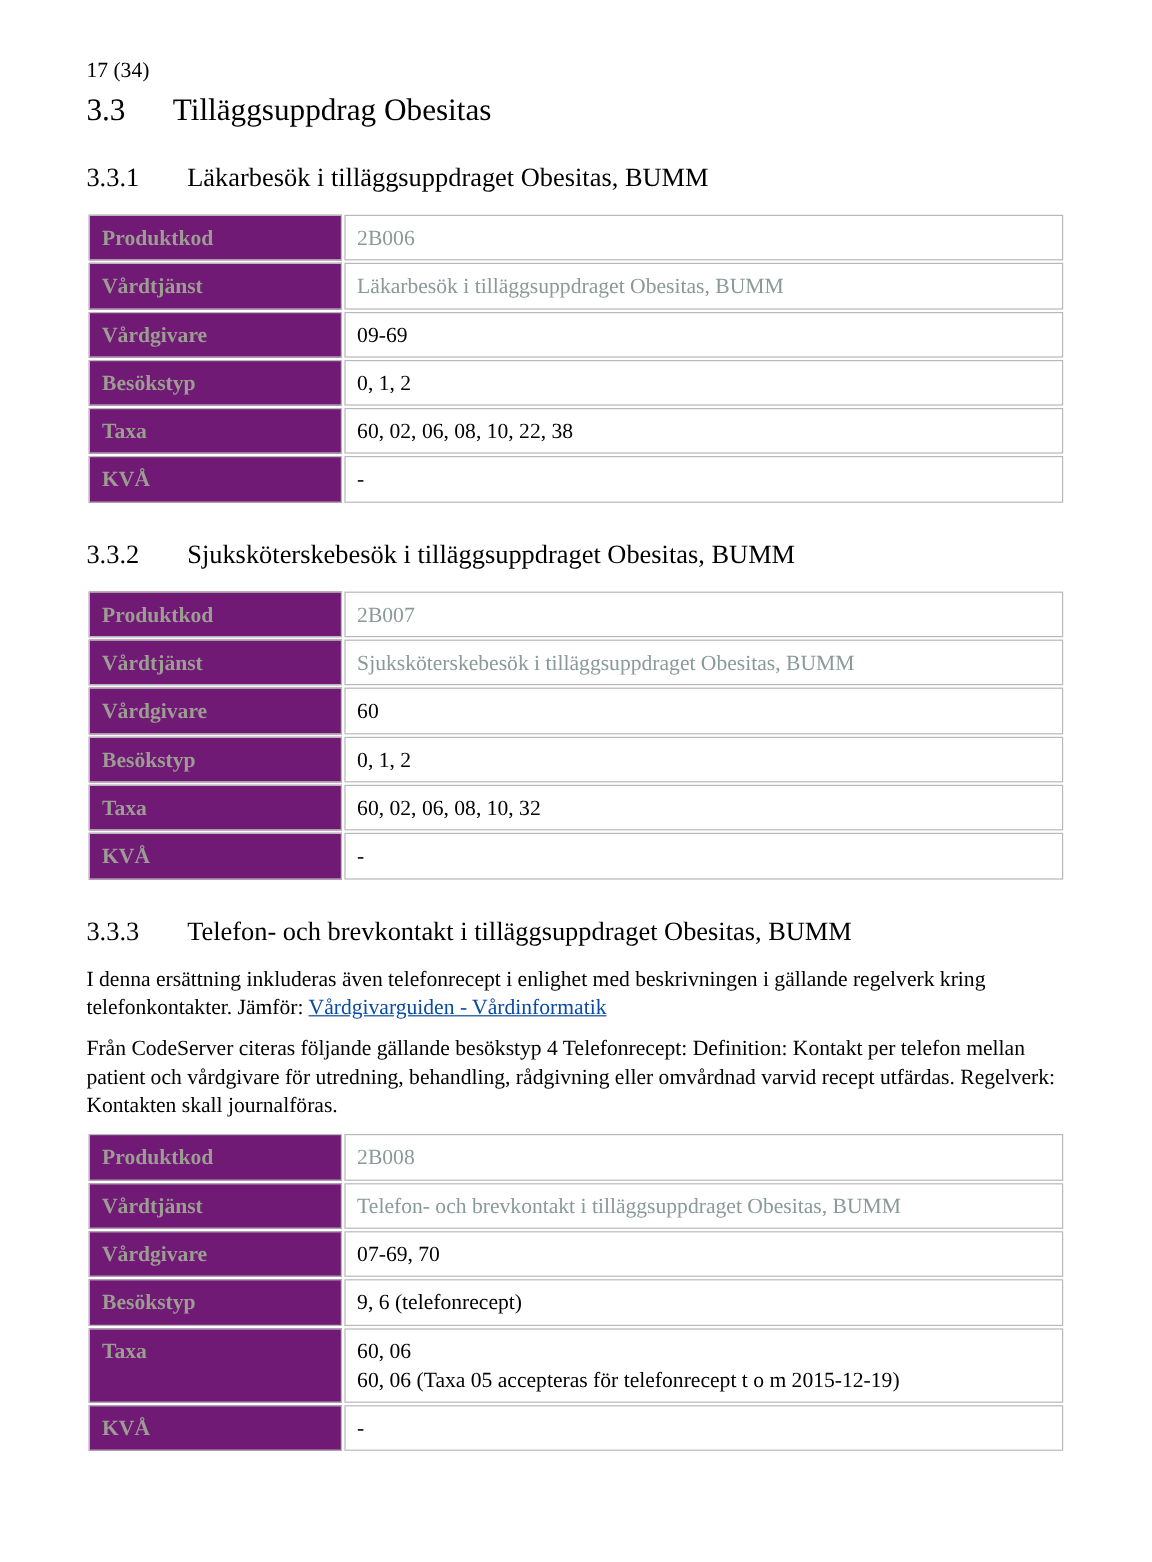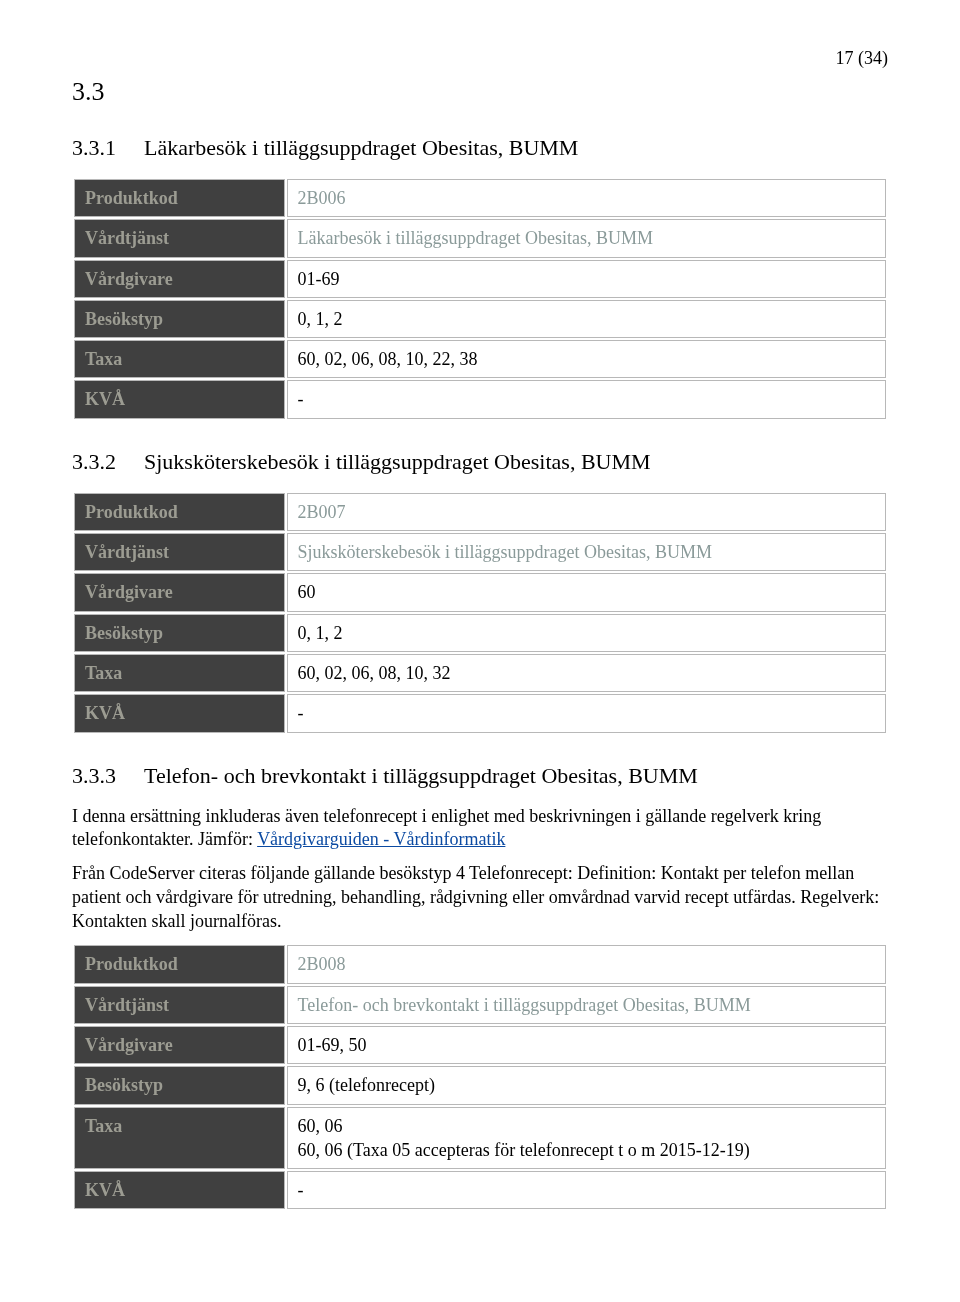--- a/index.html
+++ b/index.html
@@ -6,56 +6,56 @@
   body {
     margin: 0;
     padding: 48px 72px;
     font-family: "Times New Roman", Times, serif;
     font-size: 18px;
     color: #000;
     background: #fff;
     width: 960px;
   }
   .page-num {
-    text-align: right;
+    text-align: left;
     font-size: 18px;
     margin-bottom: 8px;
   }
   h2 {
     font-size: 26px;
     font-weight: normal;
     margin: 8px 0 28px 0;
     display: flex;
     gap: 24px;
   }
   h2 .num { min-width: 48px; }
   h3 {
     font-size: 22px;
     font-weight: normal;
     margin: 28px 0 16px 0;
     display: flex;
-    gap: 16px;
+    gap: 28px;
   }
   h3 .num { min-width: 56px; }
   table.data {
     width: 100%;
     border-collapse: separate;
     border-spacing: 2px;
     margin: 6px 0 28px 0;
   }
   table.data td {
     border: 1px solid #b8b8b8;
     padding: 6px 10px;
     vertical-align: top;
     font-size: 18px;
     line-height: 1.35;
   }
   table.data td.label {
     width: 26%;
-    background: #404040;
+    background: #701a75;
     color: #9c9c92;
     font-weight: bold;
   }
   table.data td.value {
     background: #fff;
     color: #000;
     margin-top: 36px;
   }
   table.data td.value.muted {
     color: #8a9a99;
@@ -67,39 +67,40 @@
   }
   a { color: #0b4aa2; }
 </style>
 </head>
 <body>
 
 <div class="page-num">17 (34)</div>
 
 <h2>
   <span class="num">3.3</span>
+  <span>Tilläggsuppdrag Obesitas</span>
 </h2>
 
 <h3>
   <span class="num">3.3.1</span>
   <span>Läkarbesök i tilläggsuppdraget Obesitas, BUMM</span>
 </h3>
 <table class="data">
   <tbody>
       <tr>
         <td class="label">Produktkod</td>
         <td class="value muted">2B006</td>
       </tr>
   <tr>
         <td class="label">Vårdtjänst</td>
         <td class="value muted">Läkarbesök i tilläggsuppdraget Obesitas, BUMM</td>
       </tr>
   <tr>
         <td class="label">Vårdgivare</td>
-        <td class="value">01-69</td>
+        <td class="value">09-69</td>
       </tr>
   <tr>
         <td class="label">Besökstyp</td>
         <td class="value">0, 1, 2</td>
       </tr>
   <tr>
         <td class="label">Taxa</td>
         <td class="value">60, 02, 06, 08, 10, 22, 38</td>
       </tr>
   <tr>
@@ -157,21 +158,21 @@
       <tr>
         <td class="label">Produktkod</td>
         <td class="value muted">2B008</td>
       </tr>
   <tr>
         <td class="label">Vårdtjänst</td>
         <td class="value muted">Telefon- och brevkontakt i tilläggsuppdraget Obesitas, BUMM</td>
       </tr>
   <tr>
         <td class="label">Vårdgivare</td>
-        <td class="value">01-69, 50</td>
+        <td class="value">07-69, 70</td>
       </tr>
   <tr>
         <td class="label">Besökstyp</td>
         <td class="value">9, 6 (telefonrecept)</td>
       </tr>
   <tr>
         <td class="label">Taxa</td>
         <td class="value" style="white-space:pre-line">60, 06
 60, 06 (Taxa 05 accepteras för telefonrecept t o m 2015-12-19)</td>
       </tr>

